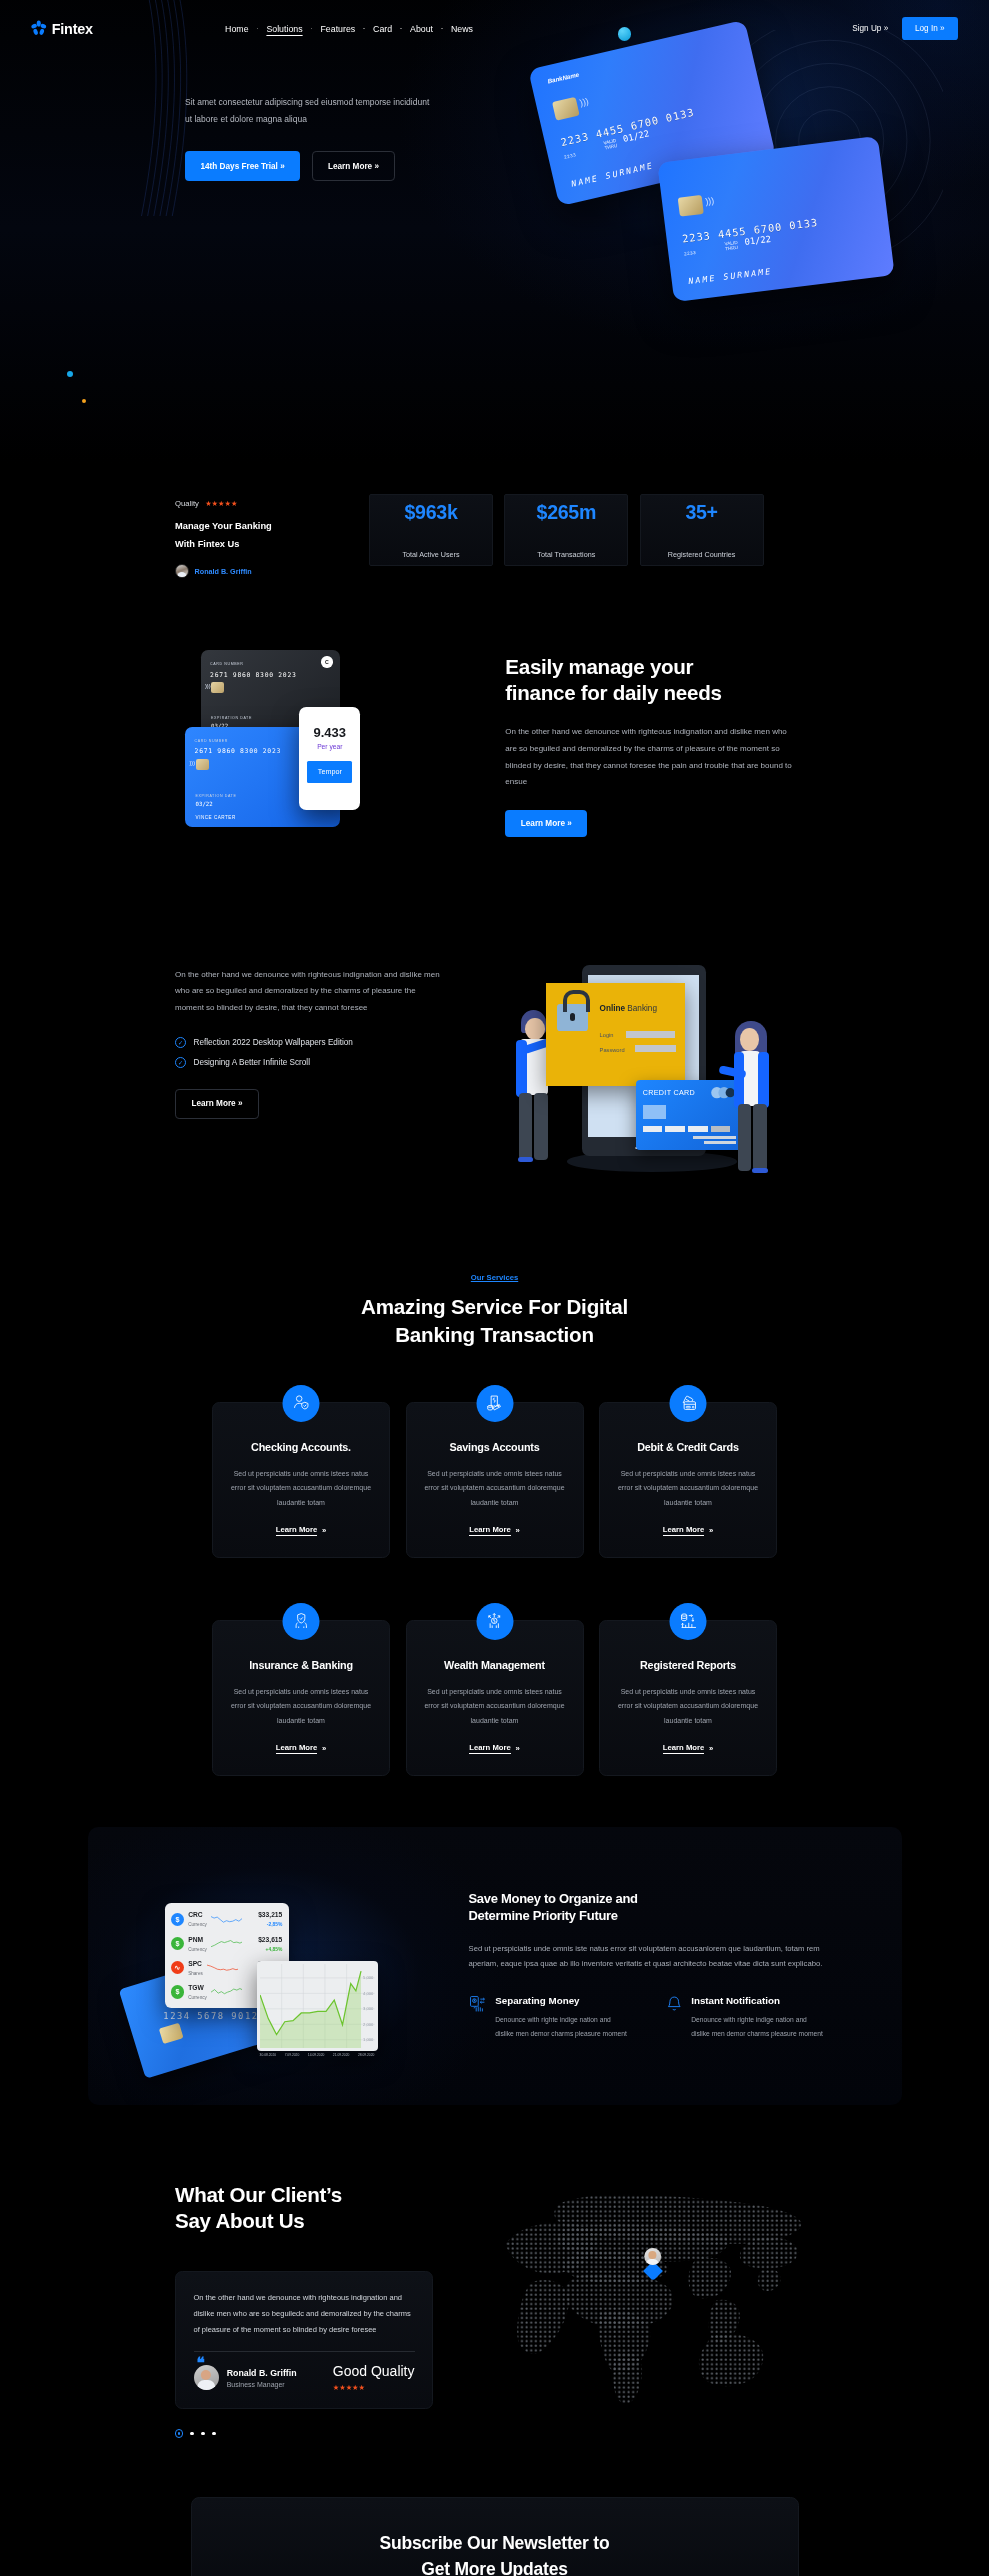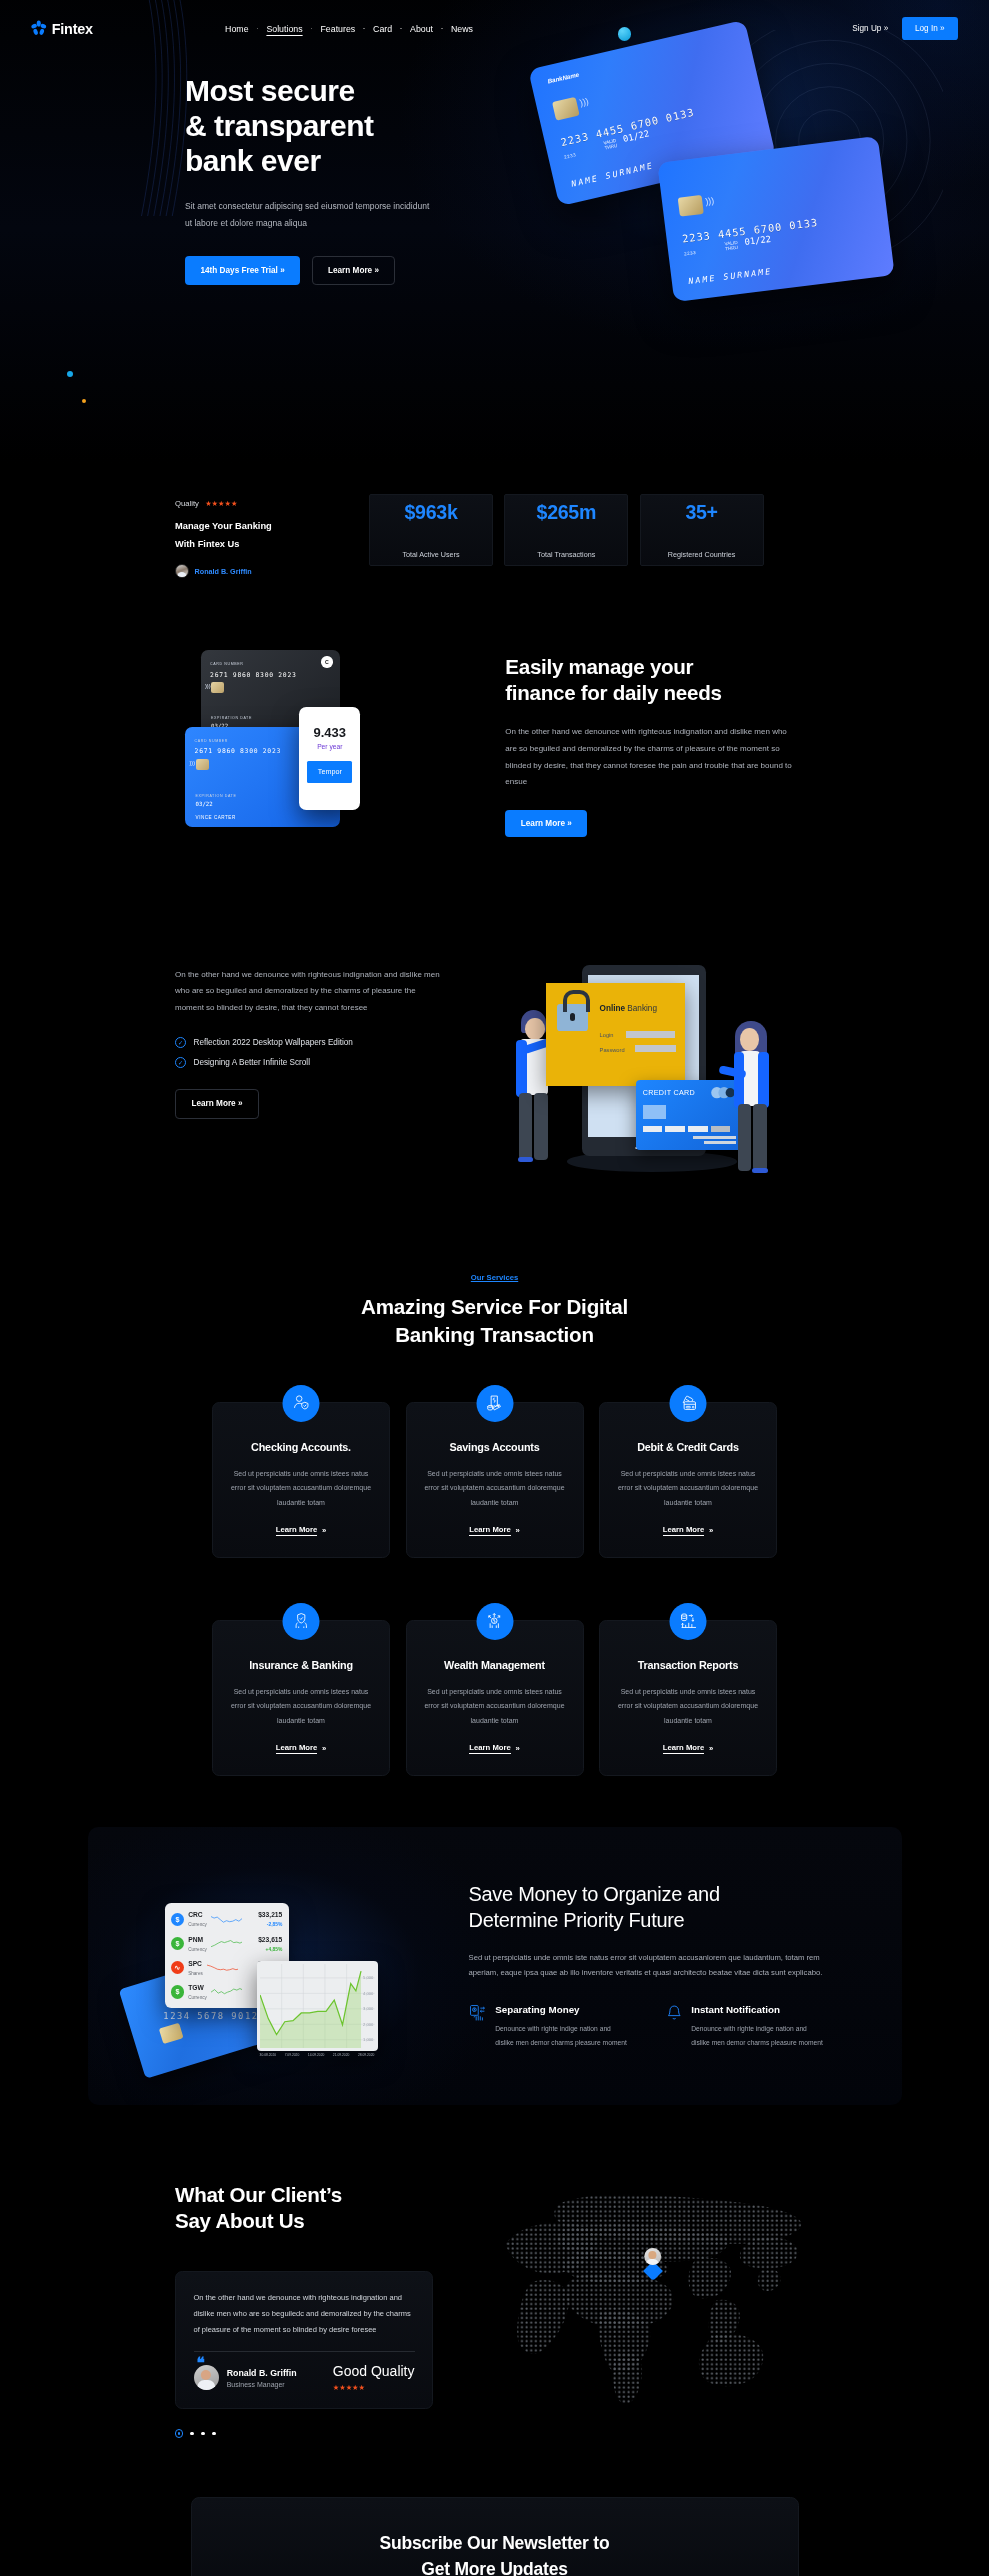--- a/index.html
+++ b/index.html
@@ -281,21 +281,21 @@
   .chart-xlabels { position:absolute; left:138px; top:190px; width:121px; display:flex; justify-content:space-between; z-index:4; font-size:3.3px; color:#aeb4bf; padding:0 3.1px; }
   .plastic-card {
     position:absolute; left:10.3px; top:103px; width:149px; height:93px;
     border-radius:5.2px; transform:rotate(-17deg); z-index:2;
     background:linear-gradient(125deg,#2d8bff 0%,#1f6fe0 45%,#2b7bf0 100%);
     box-shadow:0 9.3px 23px rgba(0,0,0,.6); overflow:hidden;
   }
   .pc-chip { position:absolute; left:27px; top:49px; width:20.6px; height:15.5px; border-radius:2.6px; background:linear-gradient(135deg,#f3e3ae,#c8ab65); transform:rotate(0deg); }
   .pc-num { position:absolute; left:33px; top:47px; font-size:8.8px; letter-spacing:1.5px; color:#dbe8fb; font-family:"DejaVu Sans Mono", monospace; transform:rotate(17deg); }
   .save-text { margin-left:31px; width:392px; }
-  .save-text h2 { font-size:20px; line-height:1.28; font-weight:400; letter-spacing:-0.3px; }
+  .save-text h2 { font-size:13px; line-height:1.28; font-weight:700; letter-spacing:-0.3px; }
   .save-text > p { margin-top:16.5px; font-size:7.7px; line-height:2.05; color:#a8adb7; max-width:361px; }
   .feat-row { margin-top:23px; display:flex; gap:36px; }
   .feat { display:flex; gap:8.2px; width:160px; }
   .feat-ic { color:#1e86ff; flex:none; }
   .feat h4 { font-size:9.8px; font-weight:700; }
   .feat p { margin-top:7.2px; font-size:6.7px; line-height:2.1; color:#9ea4ae; }
 
   
   .testi-sec { padding:36px 0 36px; background:#000; }
   .testi-row { display:flex; }
@@ -401,25 +401,20 @@
         </nav>
 
         <div class="header-right">
           <a href="#" class="signup">Sign Up »</a>
           <button class="btn-login">Log In »</button>
         </div>
       </div>
     </header>
 
     <div class="hero-content">
-      <h1>
-        <span>Most secure</span><br>
-        <span>&amp; transparent</span><br>
-        <span>bank ever</span>
-      </h1>
       <p class="sub">Sit amet consectetur adipiscing sed eiusmod temporse incididunt ut labore et dolore magna aliqua</p>
       <div class="hero-btns">
         <button class="btn-primary">14th Days Free Trial  »</button>
         <button class="btn-ghost">Learn More  »</button>
       </div>
     </div>
 
     <div class="hero-art">
       <svg class="hero-rings" width="268" height="268" viewBox="0 0 520 520">
         <g fill="none" stroke="#9fb6e8" stroke-width="1">
@@ -728,21 +723,21 @@
               <ellipse cx="9" cy="6" rx="5" ry="2.2"></ellipse>
               <path d="M4 6v8.6c0 1.2 2.2 2.2 5 2.2s5-1 5-2.2V6"></path>
               <path d="M4 10.4c0 1.2 2.2 2.2 5 2.2s5-1 5-2.2"></path>
               <path d="M18 7h7M25 7l-2.4-2.4M25 7l-2.4 2.4"></path>
               <path d="M26 11v7M26 18l-2.2-2.4M26 18l2.2-2.4"></path>
               <path d="M6 22v8M6 22l-2.2 2.4M6 22l2.2 2.4"></path>
               <path d="M12 30v-5M18 30v-9M24 30v-6.5"></path>
               <path d="M4 30h28"></path>
             </svg>
           </span>
-          <div class="svc-title">Transaction Reports</div>
+          <div class="svc-title">Registered Reports</div>
           <p class="svc-desc">Sed ut perspiciatis unde omnis istees natus error sit voluptatem accusantium doloremque laudantie totam</p>
           <a class="learn-link" href="#">
             <span class="txt">Learn More</span>
             <span>»</span>
           </a>
         </div>
       </div>
     </div>
   </section>
 

